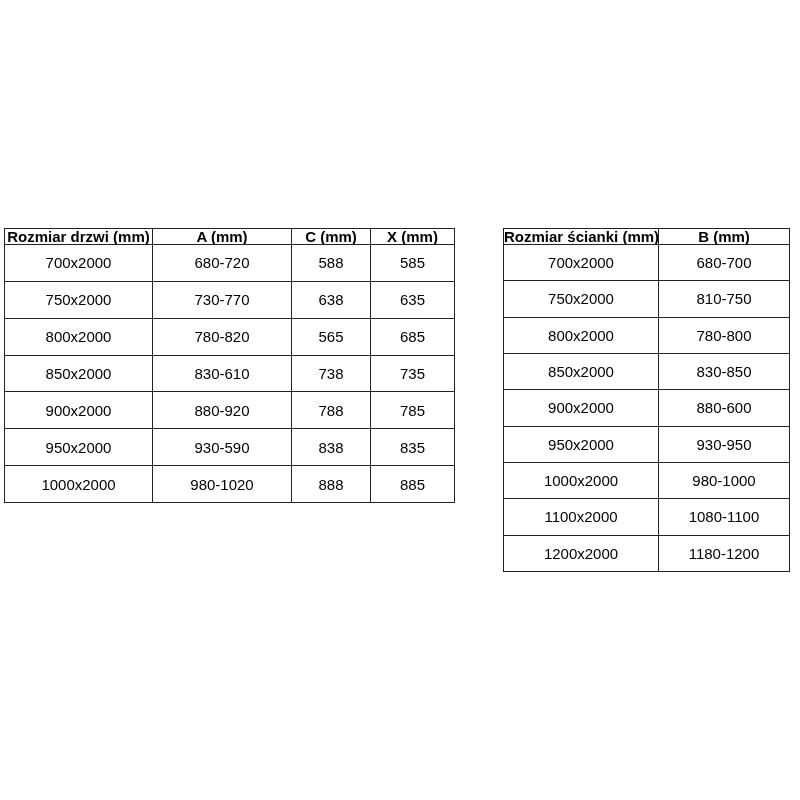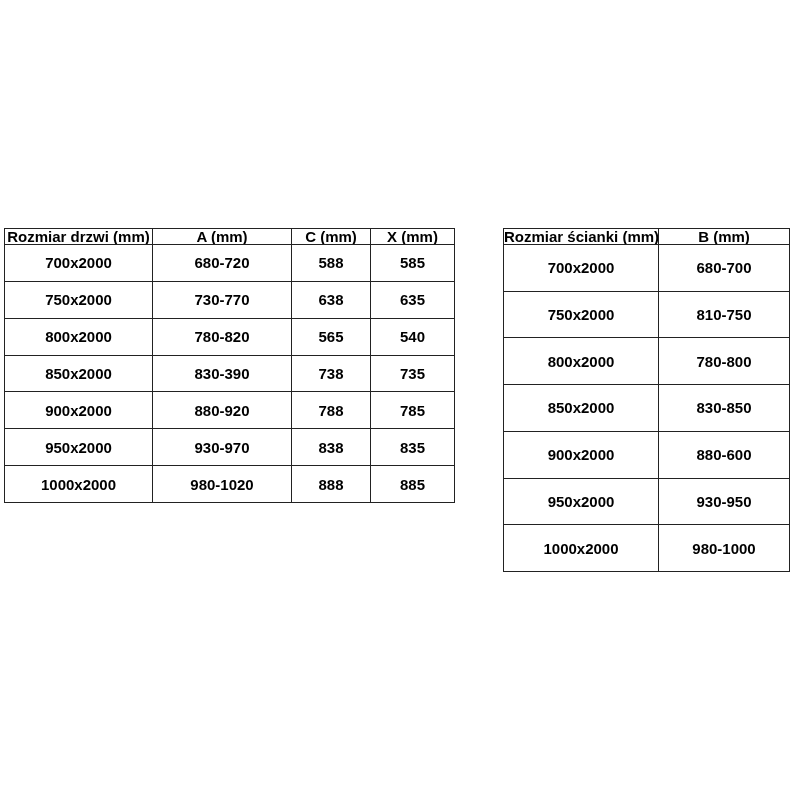--- a/index.html
+++ b/index.html
@@ -24,21 +24,20 @@
   table.tbl th,
   table.tbl td {
     border: 1px solid #222222;
     text-align: center;
     vertical-align: middle;
     padding: 0;
     font-size: 15px;
     line-height: 1;
     overflow: hidden;
     white-space: nowrap;
-    font-weight: bold;
   }
   table.tbl th {
     font-weight: bold;
   }
   table.door-table {
     left: 4px;
     top: 228px;
     width: 450px;
     height: 275px;
   }
@@ -79,37 +78,37 @@
         <tr>
           <td>750x2000</td>
           <td>730-770</td>
           <td>638</td>
           <td>635</td>
         </tr>
         <tr>
           <td>800x2000</td>
           <td>780-820</td>
           <td>565</td>
-          <td>540</td>
+          <td>685</td>
         </tr>
         <tr>
           <td>850x2000</td>
-          <td>830-390</td>
+          <td>830-610</td>
           <td>738</td>
           <td>735</td>
         </tr>
         <tr>
           <td>900x2000</td>
           <td>880-920</td>
           <td>788</td>
           <td>785</td>
         </tr>
         <tr>
           <td>950x2000</td>
-          <td>930-970</td>
+          <td>930-590</td>
           <td>838</td>
           <td>835</td>
         </tr>
         <tr>
           <td>1000x2000</td>
           <td>980-1020</td>
           <td>888</td>
           <td>885</td>
         </tr>
       </tbody>
@@ -148,16 +147,24 @@
           <td>880-600</td>
         </tr>
         <tr>
           <td>950x2000</td>
           <td>930-950</td>
         </tr>
         <tr>
           <td>1000x2000</td>
           <td>980-1000</td>
         </tr>
+        <tr>
+          <td>1100x2000</td>
+          <td>1080-1100</td>
+        </tr>
+        <tr>
+          <td>1200x2000</td>
+          <td>1180-1200</td>
+        </tr>
       </tbody>
   </table>
 
 </div>
 
 </body></html>

